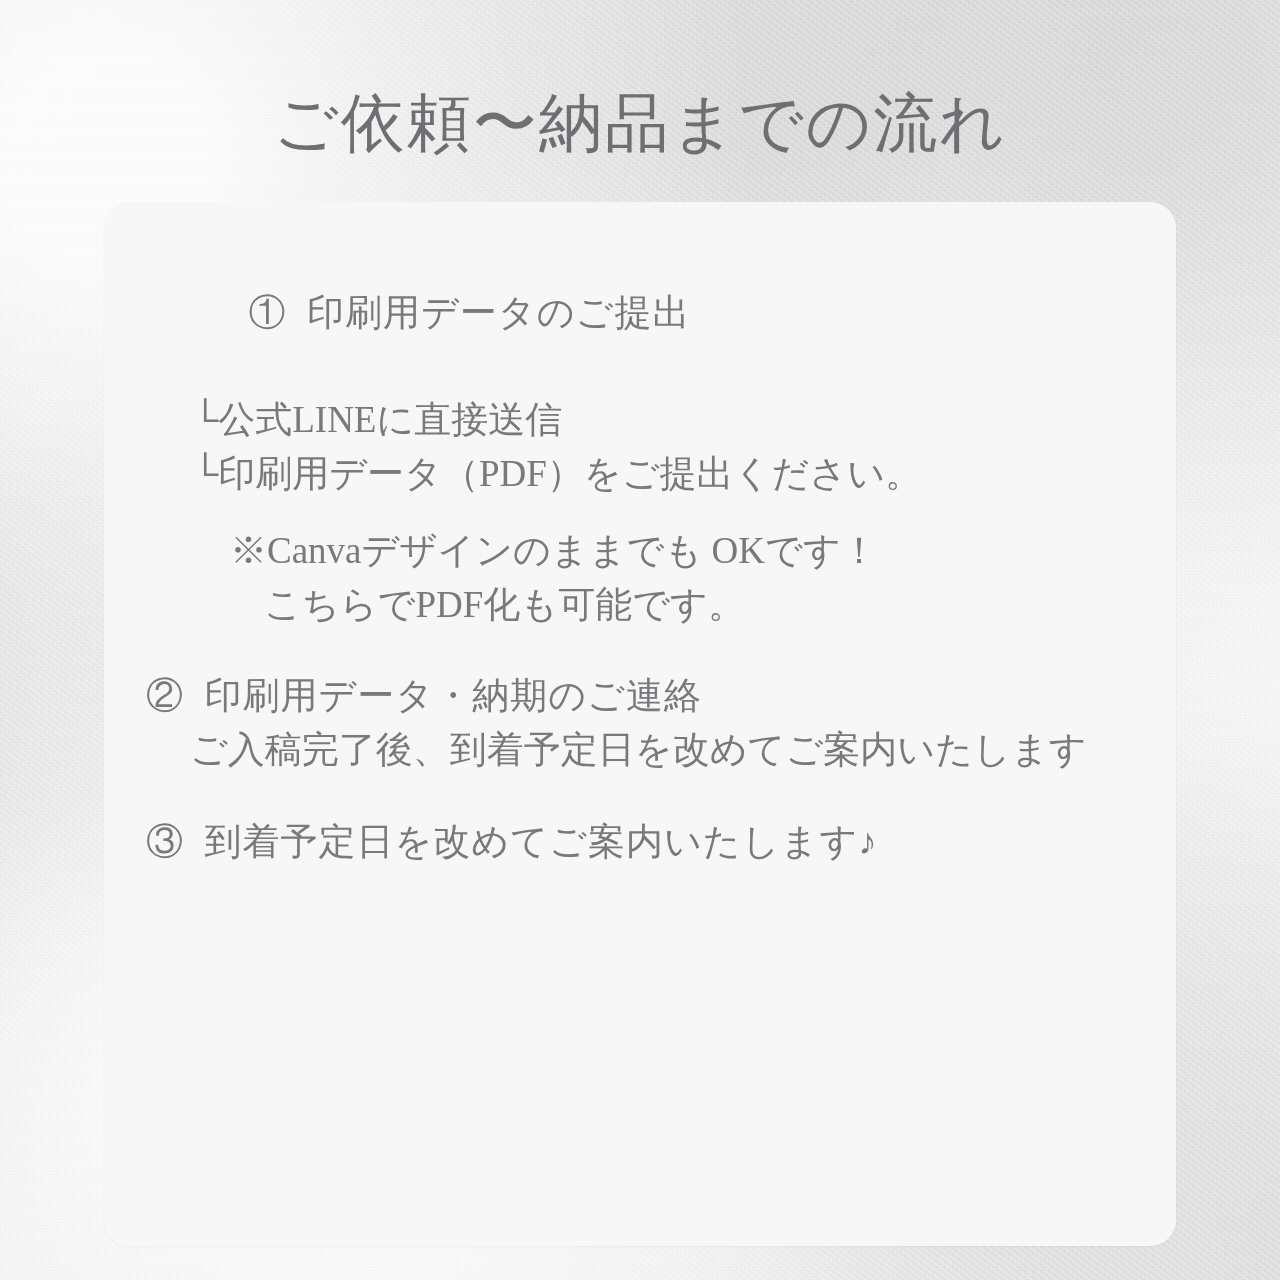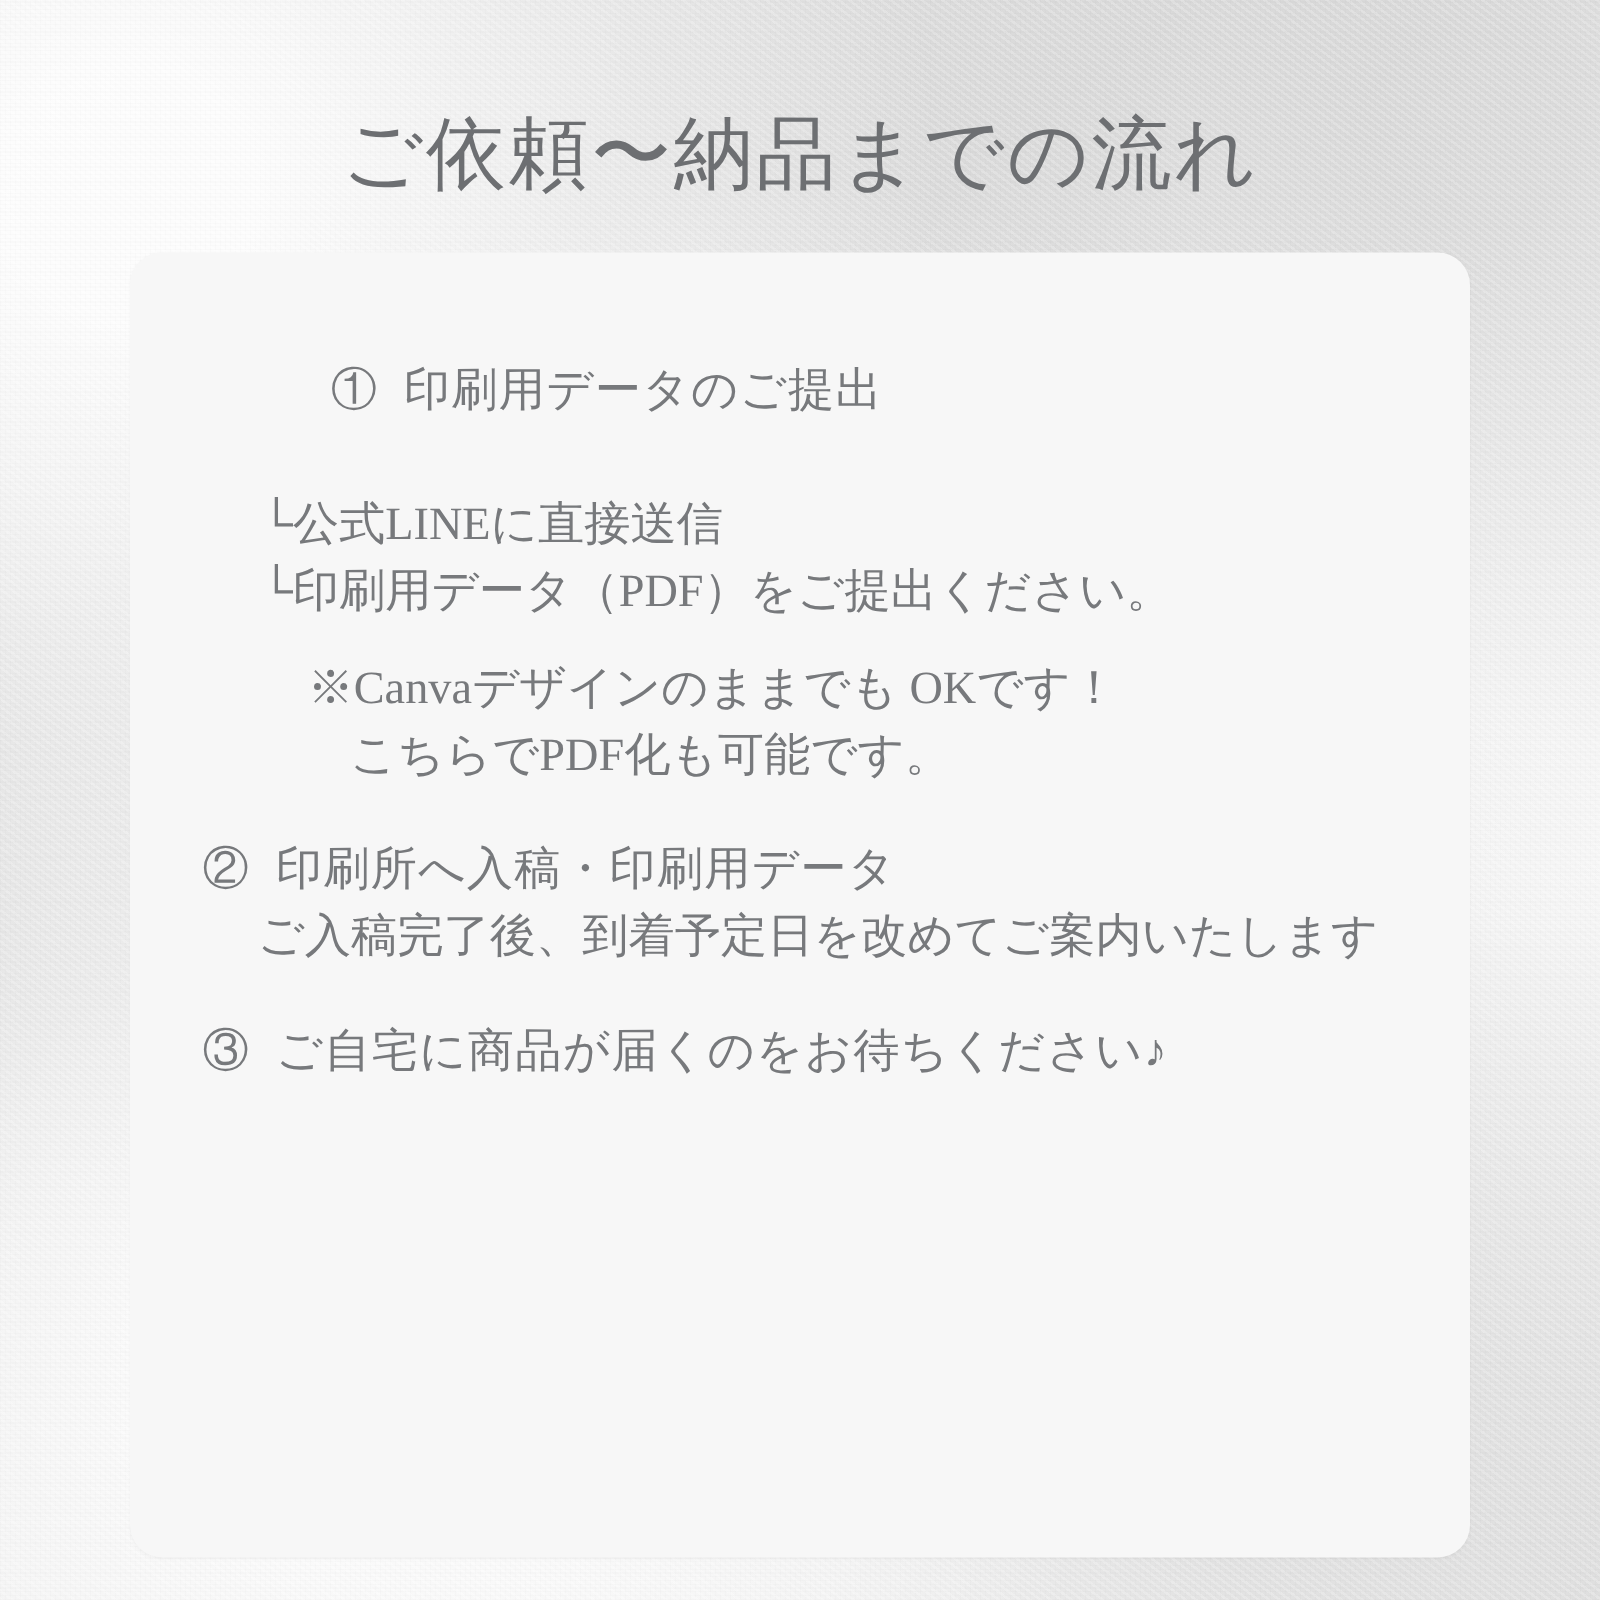--- a/index.html
+++ b/index.html
@@ -64,21 +64,21 @@
     top: 202px;
     width: 1072px;
     height: 1044px;
     background: #f7f7f7;
     border-radius: 26px;
     box-shadow: 0 1px 3px rgba(0,0,0,0.04);
   }
 
   #card-inner {
     position: absolute;
-    left: 58px;
+    left: 42px;
     top: 30px;
     right: 34px;
   }
 
   .step {
     margin-bottom: 38px;
   }
   .step:last-child { margin-bottom: 0; }
 
   .line {
@@ -112,23 +112,23 @@
         <div class="line head">
           <span>①  印刷用データのご提出</span>
         </div>
         <div class="line ind2">└公式LINEに直接送信</div>
         <div class="line ind1">└印刷用データ（PDF）をご提出ください。</div>
         <div class="line ind3">※Canvaデザインのままでも OKです！</div>
         <div class="line ind4">こちらでPDF化も可能です。</div>
       </div>
 
       <div class="step">
-        <div class="line head">②  印刷所へ入稿・印刷用データ</div>
+        <div class="line head">②  印刷用データ・納期のご連絡</div>
         <div class="line body1">ご入稿完了後、到着予定日を改めてご案内いたします</div>
       </div>
 
       <div class="step">
-        <div class="line head">③  ご自宅に商品が届くのをお待ちください♪</div>
+        <div class="line head">③  到着予定日を改めてご案内いたします♪</div>
       </div>
 
     </div>
   </div>
 </div>
 
 </body></html>

